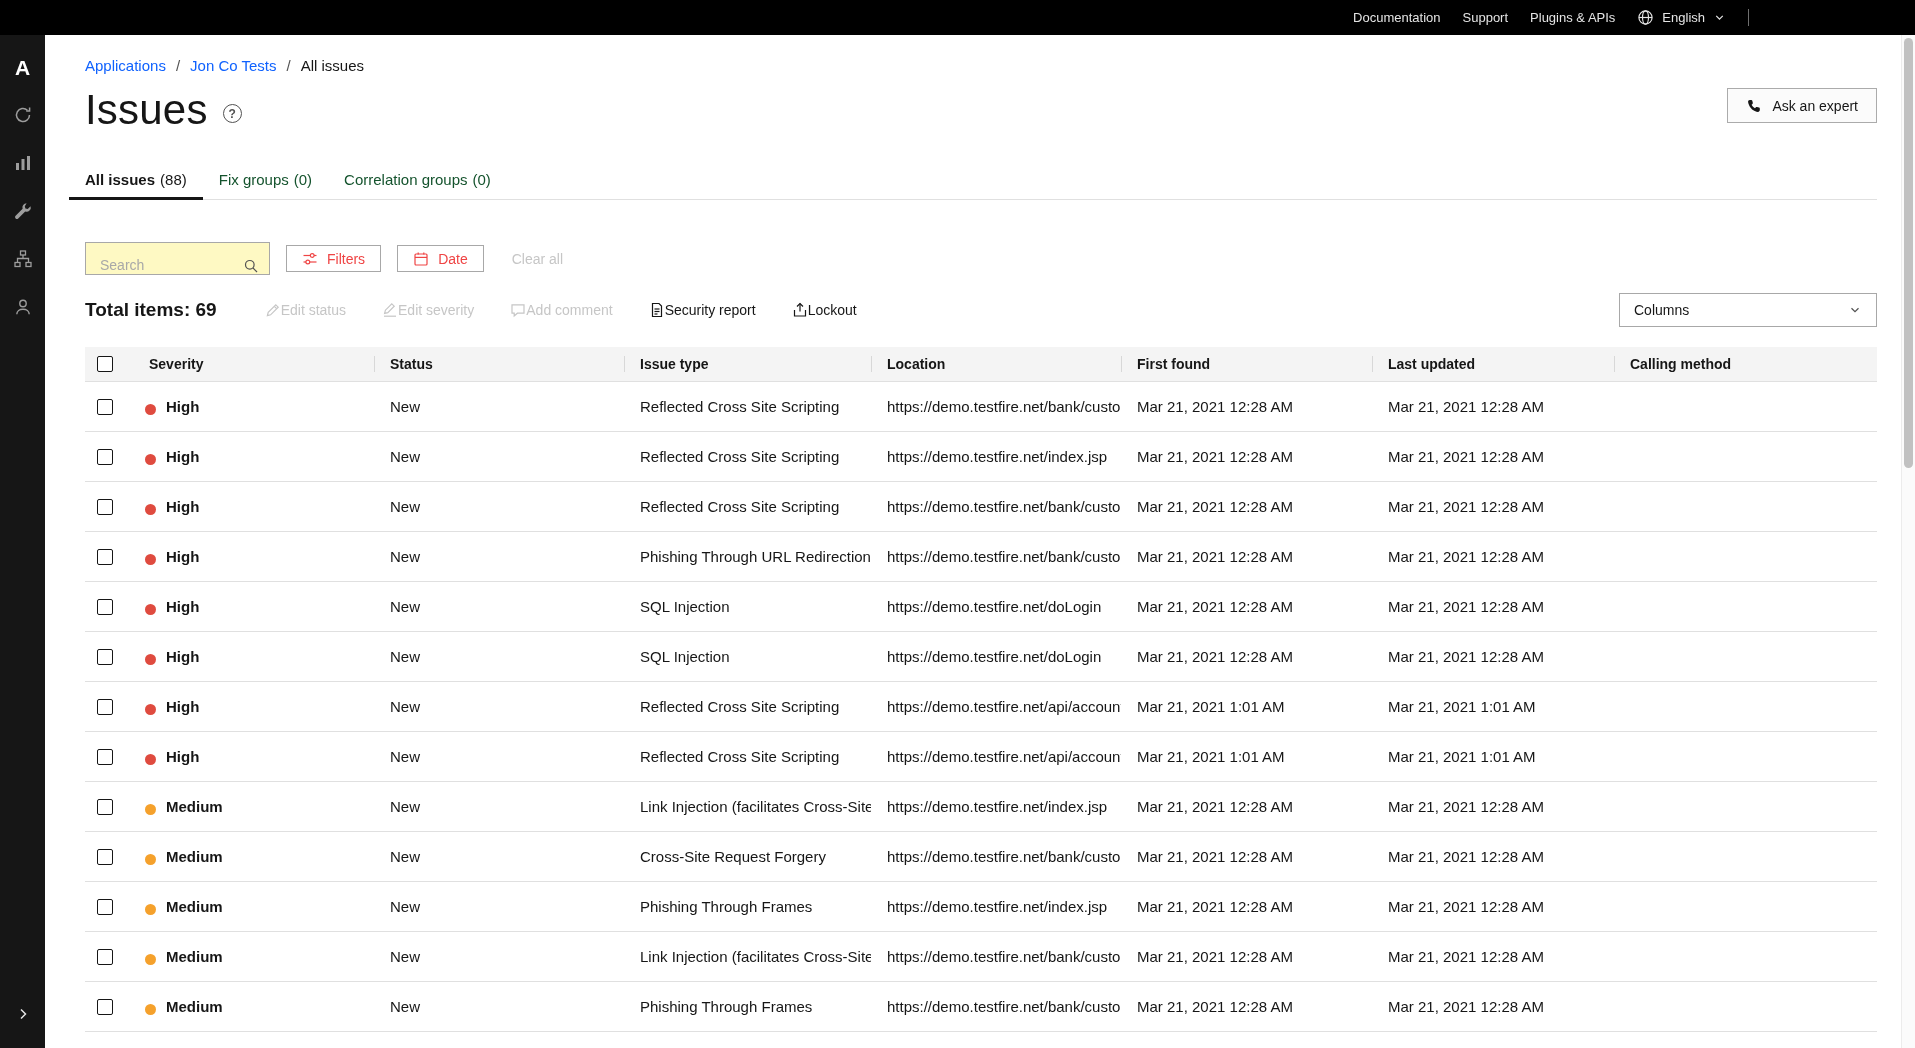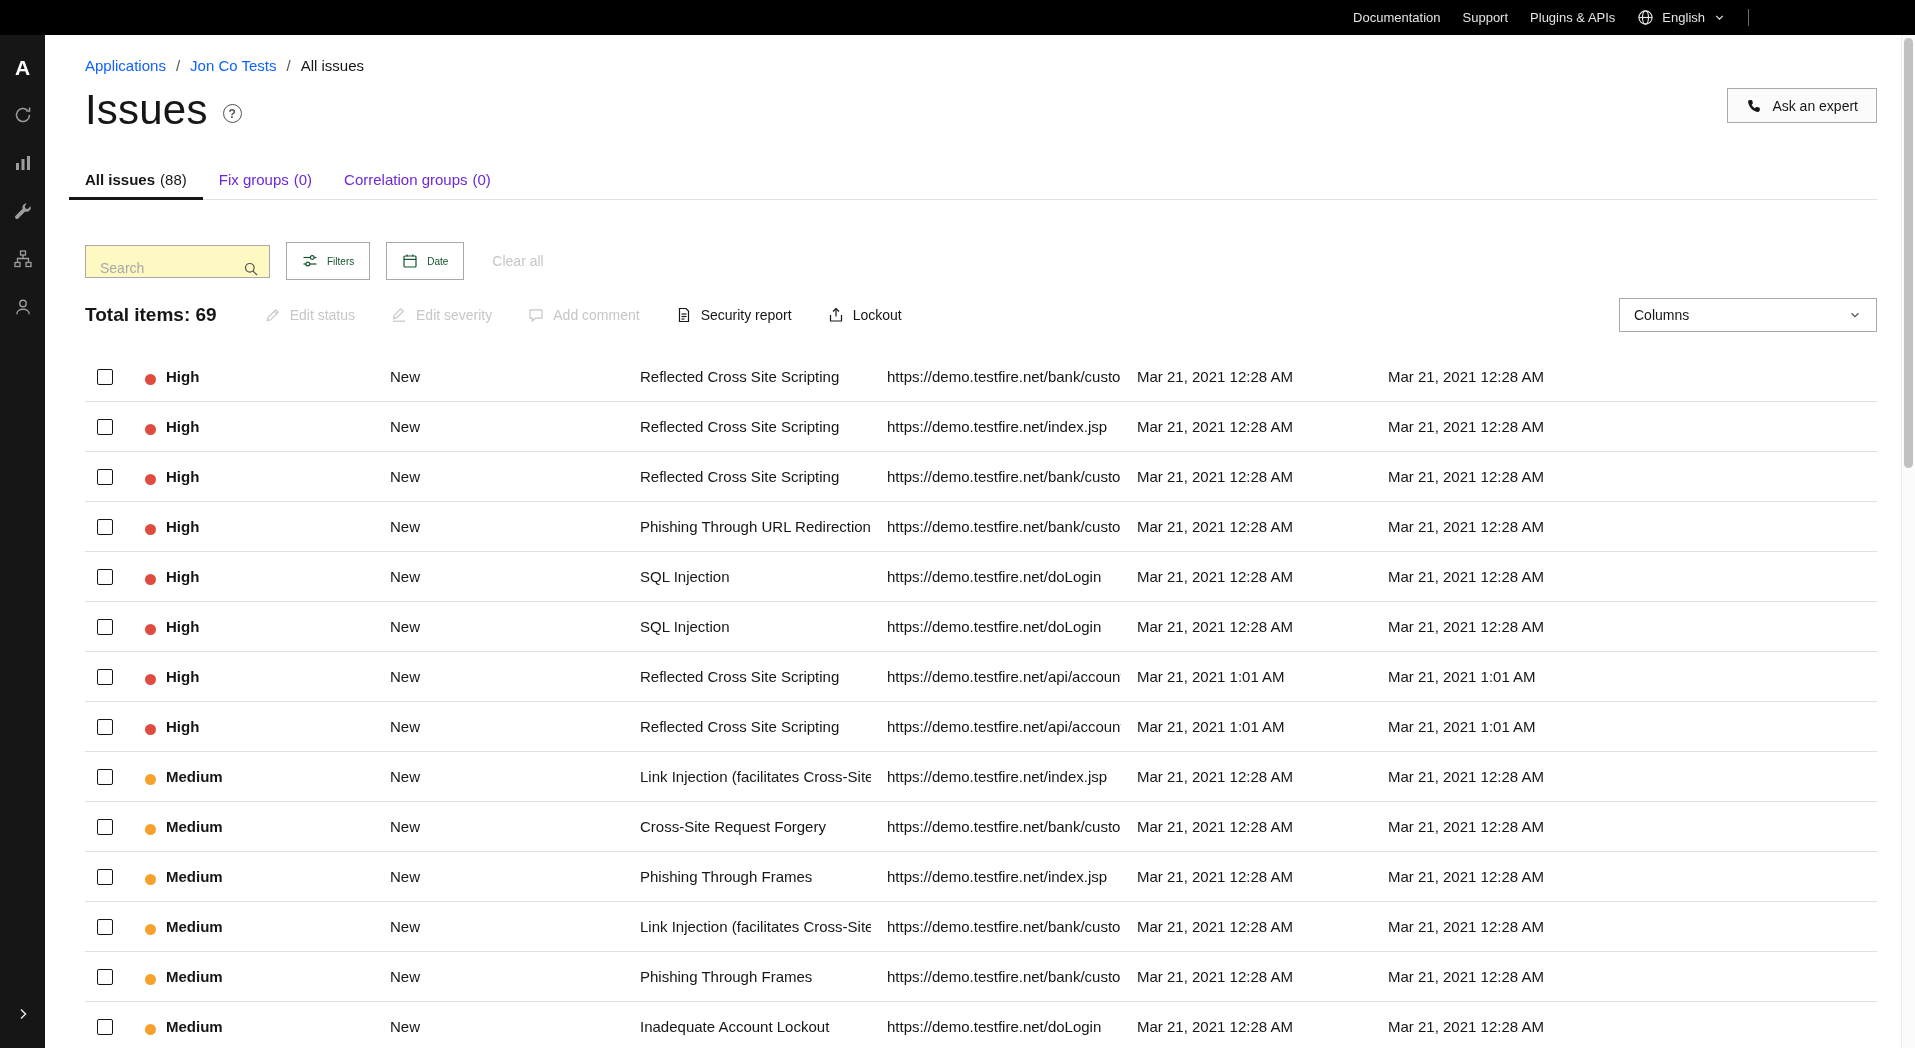--- a/index.html
+++ b/index.html
@@ -44,37 +44,37 @@
     display:flex; align-items:center; justify-content:center;
     font-size:12px; font-weight:700; color:#525252; margin-top:7px; cursor:pointer;
   }
   .ask-expert-btn {
     display:flex; align-items:center; gap:10px; height:35px; padding:0 18px;
     border:1px solid #ababab; background:#fbfbfb; font-size:14px; color:#161616;
     margin-top:2px; cursor:pointer; white-space:nowrap;
   }
   
   .tabs { display:flex; margin-top:26px; margin-left:-16px; border-bottom:1px solid #e0e0e0; }
-  .tab { padding:11px 16px 9px; font-size:15px; color:#6d28d9; cursor:pointer;
+  .tab { padding:11px 16px 9px; font-size:15px; color:#14532d; cursor:pointer;
          border-bottom:3px solid transparent; margin-bottom:-1px; white-space:nowrap; }
   .tab.active { color:#161616; font-weight:700; border-bottom-color:#161616; }
   .tab .count { font-weight:400; margin-left:5px; }
   
   .filter-row { margin-top:42px; display:flex; align-items:center; gap:16px; }
   .search-box { width:185px; height:33px; border:1px solid #a8a8a8; display:flex; align-items:flex-end; padding:0 10px 0 12px; background:#fef9c3; }
   .search-box input { border:none; outline:none; flex:1; min-width:0; font-size:14px; font-family:inherit; color:#161616; background:transparent; }
   .search-box input::placeholder { color:#a8a8a8; }
-  .btn { height:38px; display:flex; align-items:center; gap:9px; padding:0 15px;
-         border:1px solid #a8a8a8; background:#fff; font-size:10px; color:#14532d; cursor:pointer; white-space:nowrap; }
+  .btn { height:27px; display:flex; align-items:center; gap:9px; padding:0 15px;
+         border:1px solid #a8a8a8; background:#fff; font-size:14px; color:#ef4444; cursor:pointer; white-space:nowrap; }
   .clear-all { color:#c6c6c6; font-size:14px; margin-left:12px; cursor:default; white-space:nowrap; }
   
   .actions-row { margin-top:18px; display:flex; align-items:center; }
   .total-items { font-size:19px; font-weight:700; white-space:nowrap; }
   .action-group { display:flex; align-items:center; gap:36px; margin-left:48px; }
-  .action { display:flex; align-items:flex-end; gap:9px; font-size:14px; cursor:pointer; white-space:nowrap; }
+  .action { display:flex; align-items:flex-end; font-size:14px; cursor:pointer; white-space:nowrap; }
   .action.disabled { color:#c6c6c6; }
   .columns-select {
     margin-left:auto; width:258px; height:34px; border:1px solid #a8a8a8; background:#fff;
     display:flex; align-items:center; justify-content:space-between; padding:16px 14px;
     font-size:14px; color:#161616; cursor:pointer;
   }
   
   .issues-table { margin-top:20px; }
   .thead, .trow {
     display:grid;
@@ -301,20 +301,32 @@
         <span>Columns</span>
         <span style="color:#525252">
           <svg viewBox="0 0 16 16" width="14" height="14" fill="none" stroke="currentColor" stroke-width="1.4">
               <polyline points="4,6 8,10 12,6"></polyline>
             </svg>
         </span>
       </div>
     </div>
 
     <div class="issues-table">
+      <div class="thead">
+        <div class="check-cell">
+          <span class="checkbox"></span>
+        </div>
+        <div class="th">Severity</div>
+        <div class="th sep">Status</div>
+        <div class="th sep">Issue type</div>
+        <div class="th sep">Location</div>
+        <div class="th sep">First found</div>
+        <div class="th sep">Last updated</div>
+        <div class="th sep">Calling method</div>
+      </div>
       <div>
           <div class="trow">
     <div class="check-cell">
       <span class="checkbox"></span>
     </div>
     <div class="sev-cell">
       <span class="sev-dot" style="background: rgb(223, 75, 63);"></span>
       <span>High</span>
     </div>
     <div class="cell">New</div>

